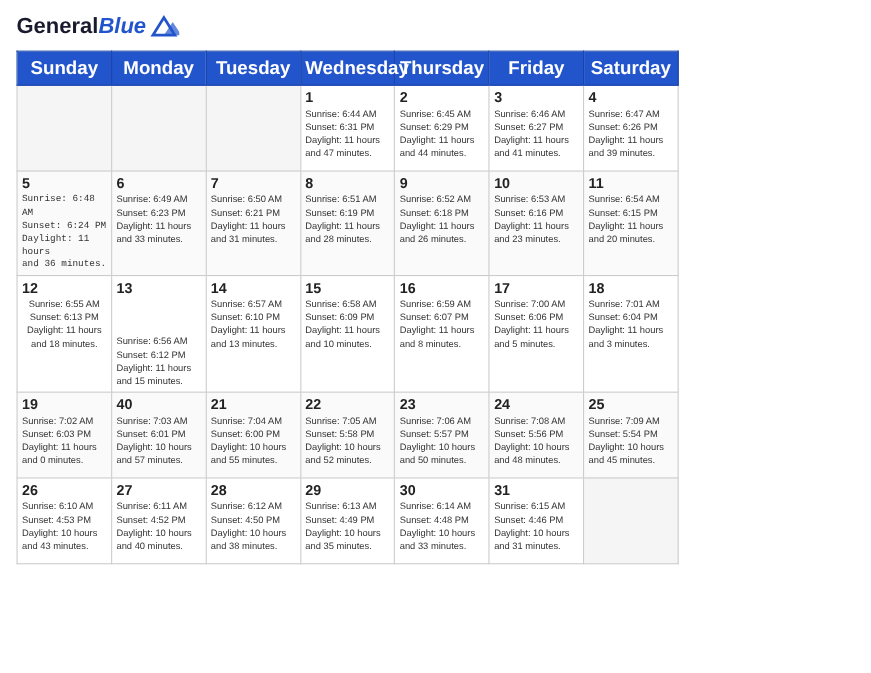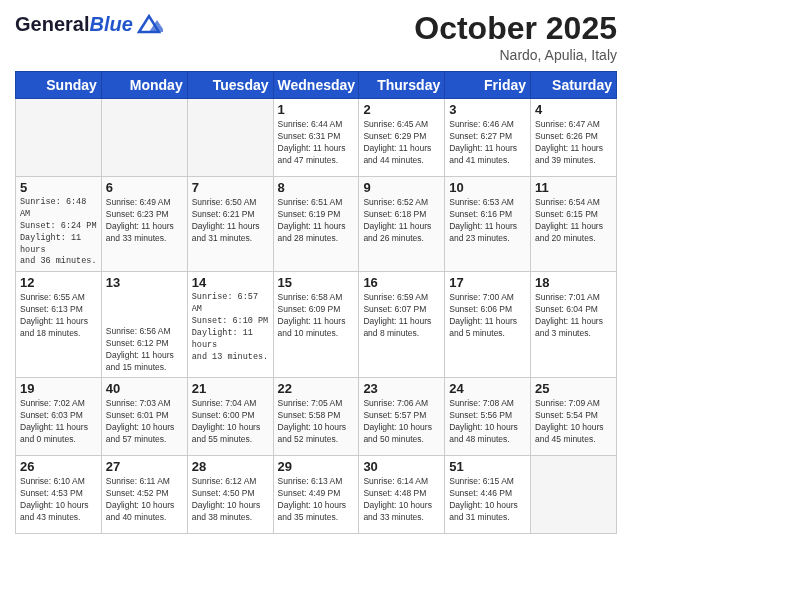--- a/index.html
+++ b/index.html
@@ -49,24 +49,24 @@
       color: #555;
     }
     table {
       width: 100%;
       border-collapse: collapse;
       table-layout: fixed;
     }
     th {
       background: #2255cc;
       color: #fff;
-      font-size: 14px;
+      font-size: 17px;
       font-weight: bold;
       padding: 5px 4px;
-      text-align: right;
+      text-align: center;
       border: 1px solid #1a44aa;
     }
     td {
       border: 1px solid #ccc;
       vertical-align: top;
       padding: 3px 4px;
       font-size: 9px;
       color: #222;
       height: 78px;
       background: #fff;
@@ -101,24 +101,20 @@
           <span class="logo-text">
             <span>General</span><span class="blue" style="color:#2255cc;font-style:italic;">Blue</span>
           </span>
           <svg class="logo-icon" viewBox="0 0 28 20" xmlns="http://www.w3.org/2000/svg">
             <polygon points="4,18 14,2 24,18" fill="none" stroke="#2255cc" stroke-width="2.5"></polygon>
             <polygon points="14,18 22,6 30,18" fill="#2255cc" opacity="0.7"></polygon>
           </svg>
         </div>
       </div>
     </div>
-    <div class="title-block">
-      <div class="month-title">October 2025</div>
-      <div class="subtitle">Nardo, Apulia, Italy</div>
-    </div>
   </div>
 
   <table>
     <thead>
       <tr>
       <th>Sunday</th>
           <th>Monday</th>
           <th>Tuesday</th>
           <th>Wednesday</th>
           <th>Thursday</th>
@@ -207,35 +203,35 @@
             <span class="day-num">11</span>
             <div class="day-info" style="white-space: pre-line;">Sunrise: 6:54 AM
 Sunset: 6:15 PM
 Daylight: 11 hours
 and 20 minutes.</div>
           </td>
         </tr>
         <tr>
           <td>
             <span class="day-num">12</span>
-            <div class="day-info" style="white-space: pre-line;">Sunrise: 6:55 AM
+            <div class="day-info" style="white-space: pre-line; text-align: center;">Sunrise: 6:55 AM
 Sunset: 6:13 PM
 Daylight: 11 hours
 and 18 minutes.</div>
           </td>
           <td>
             <span class="day-num">13</span>
             <div class="day-info" style="white-space: pre-line; margin-top: 36px;">Sunrise: 6:56 AM
 Sunset: 6:12 PM
 Daylight: 11 hours
 and 15 minutes.</div>
           </td>
           <td>
             <span class="day-num">14</span>
-            <div class="day-info" style="white-space: pre-line; font-family: Liberation Mono, monospace;">Sunrise: 6:57 AM
+            <div class="day-info" style="white-space: pre-line;">Sunrise: 6:57 AM
 Sunset: 6:10 PM
 Daylight: 11 hours
 and 13 minutes.</div>
           </td>
           <td>
             <span class="day-num">15</span>
             <div class="day-info" style="white-space: pre-line;">Sunrise: 6:58 AM
 Sunset: 6:09 PM
 Daylight: 11 hours
 and 10 minutes.</div>
@@ -343,21 +339,21 @@
 and 35 minutes.</div>
           </td>
           <td>
             <span class="day-num">30</span>
             <div class="day-info" style="white-space: pre-line;">Sunrise: 6:14 AM
 Sunset: 4:48 PM
 Daylight: 10 hours
 and 33 minutes.</div>
           </td>
           <td>
-            <span class="day-num">51</span>
+            <span class="day-num">31</span>
             <div class="day-info" style="white-space: pre-line;">Sunrise: 6:15 AM
 Sunset: 4:46 PM
 Daylight: 10 hours
 and 31 minutes.</div>
           </td>
           <td class="empty"></td>
         </tr>
       </tbody>
   </table>
 </div>

